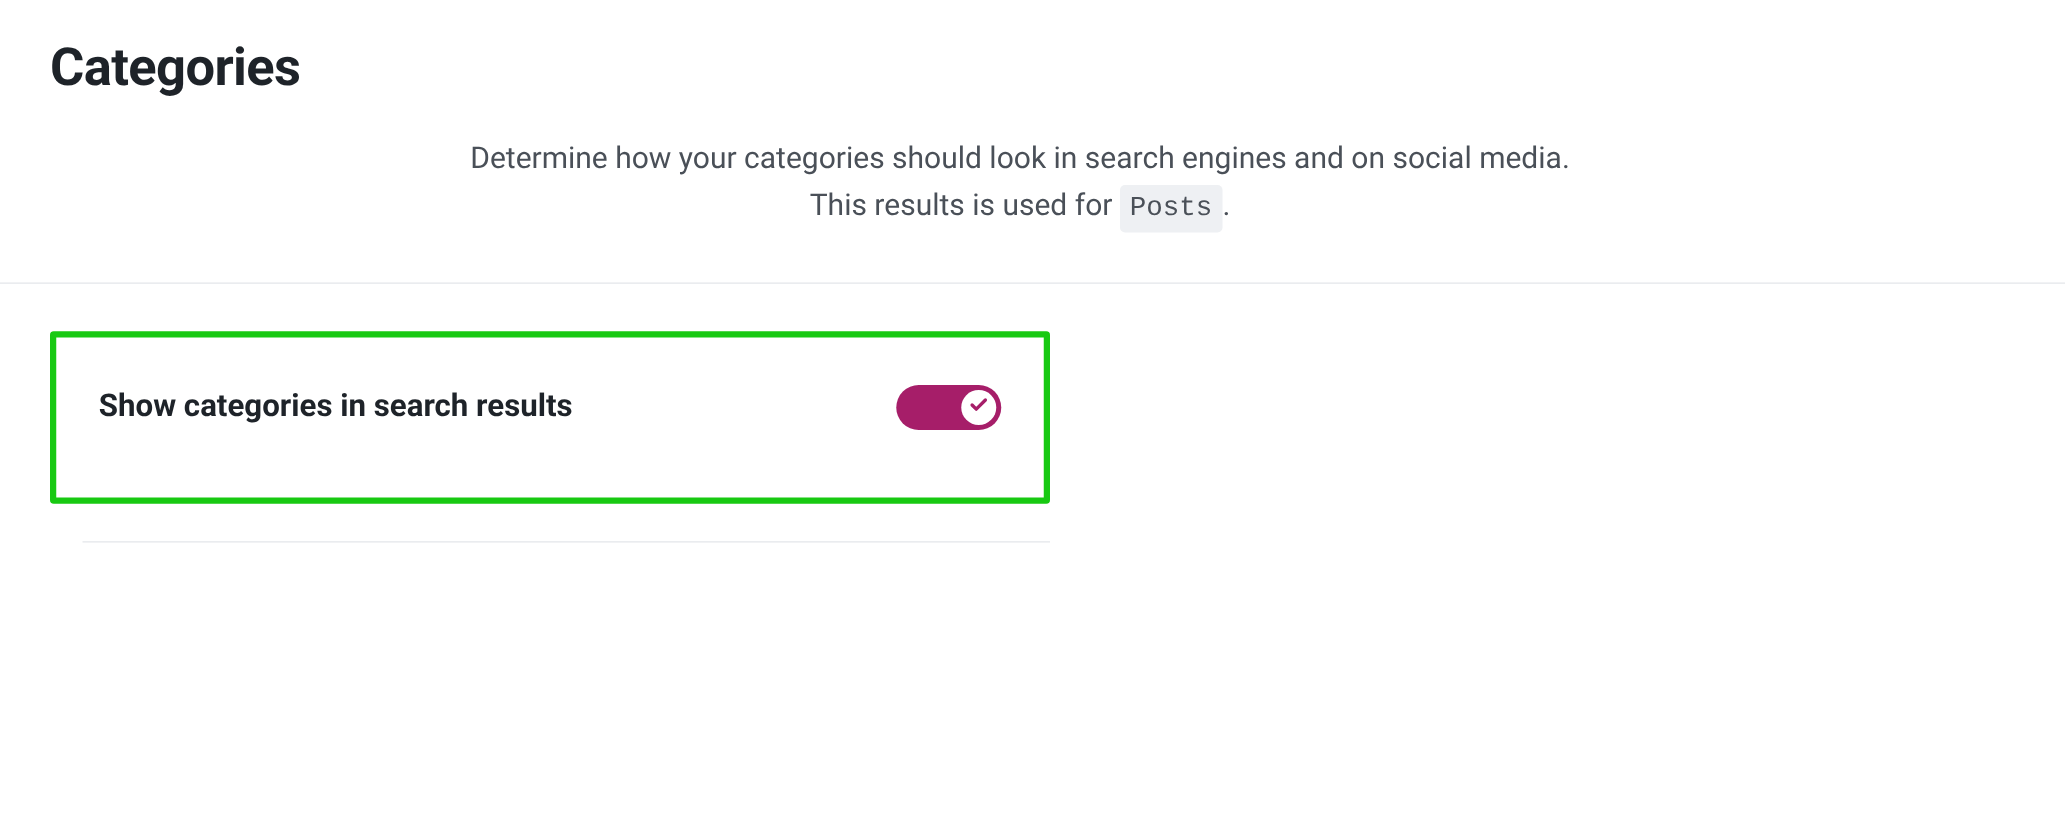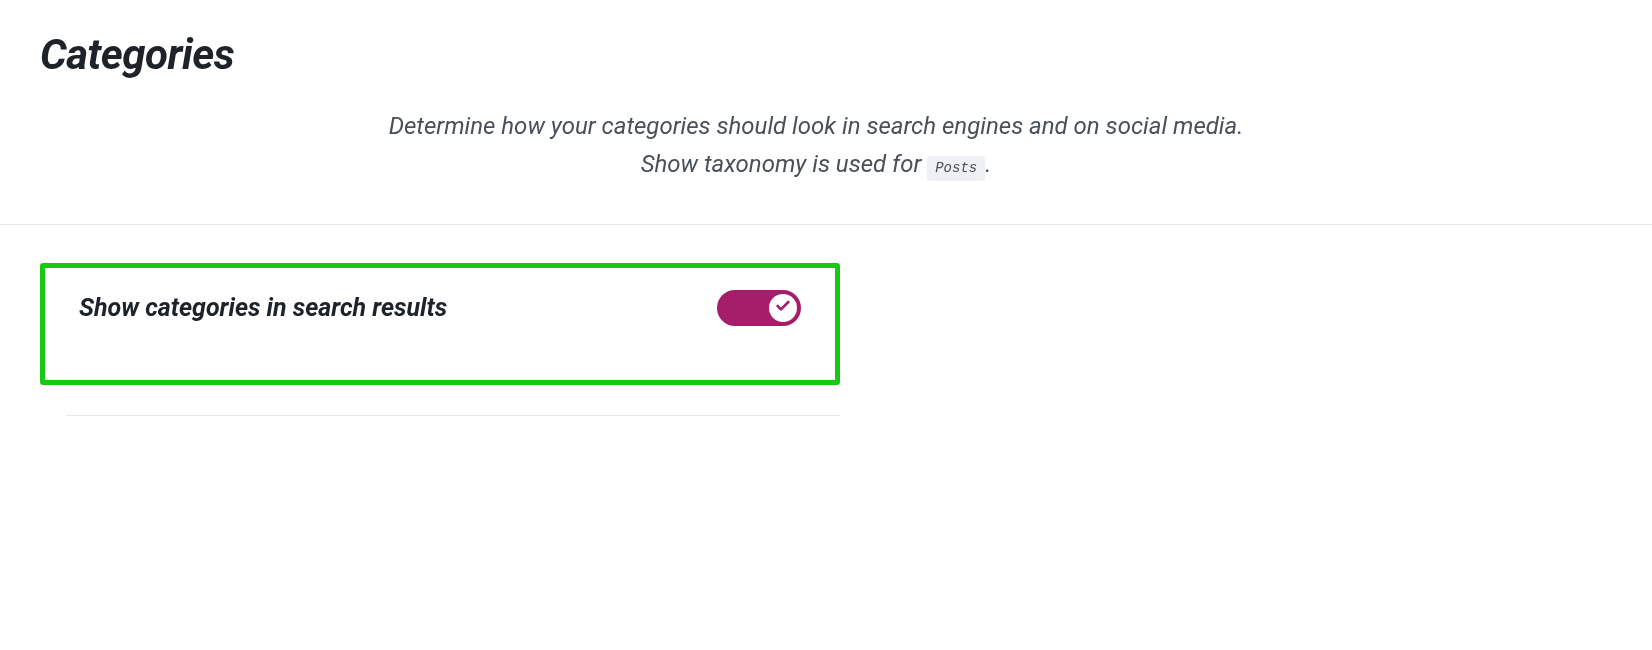--- a/index.html
+++ b/index.html
@@ -10,42 +10,41 @@
     background: #ffffff;
     color: #1e2227;
     width: 1652px;
   }
   .page {
     width: 1652px;
     padding: 0;
   }
   .header-block {
     padding: 30px 60px 40px 40px;
-    font-style: italic;
   }
   h1.page-title {
     font-size: 42px;
     font-weight: 700;
     margin: 0 0 28px 0;
     color: #1e2329;
     letter-spacing: -0.5px;
   }
   .intro {
     font-size: 24px;
     line-height: 1.6;
     color: #4a5058;
     margin: 0;
   }
   .intro .line { display: block; text-align: center; }
   .tag {
     display: inline-block;
     background: #eef0f3;
     color: #4a5058;
     font-family: SFMono-Regular, Menlo, Consolas, "Liberation Mono", monospace;
-    font-size: 14px;
+    font-size: 22px;
     padding: 1px 8px;
     border-radius: 4px;
     vertical-align: baseline;
   }
   hr.divider {
     border: none;
     border-top: 1px solid #e4e6ea;
     margin: 0;
   }
   .section-row {
@@ -71,23 +70,22 @@
     color: #4a5058;
     margin: 0;
   }
   .right-col {
     flex: 1;
     max-width: 800px;
   }
   .setting-card {
     border: 5px solid #18c912;
     border-radius: 3px;
-    padding: 22px 34px 40px 34px;
+    padding: 38px 34px 40px 34px;
     position: relative;
-    font-style: italic;
   }
   .setting-head {
     display: flex;
     align-items: center;
     justify-content: space-between;
     gap: 20px;
     margin-bottom: 14px;
   }
   .setting-title {
     font-size: 25px;
@@ -139,21 +137,21 @@
 </head>
 <body>
 
 <div class="page">
 
   <div class="header-block">
     <h1 class="page-title">Categories</h1>
     <p class="intro">
       <span class="line">Determine how your categories should look in search engines and on social media.</span>
       <span class="line">
-        <span>Show taxonomy is used for </span><span class="tag">Posts</span><span>.</span>
+        <span>This results is used for </span><span class="tag">Posts</span><span>.</span>
       </span>
     </p>
   </div>
 
   <hr class="divider">
 
   <div class="section-row">
 
 
     <div class="right-col">

